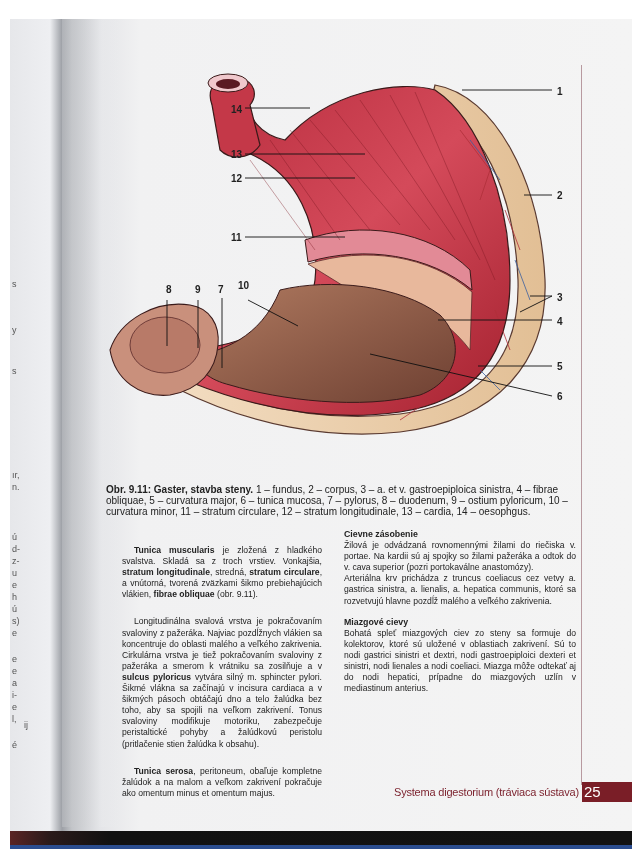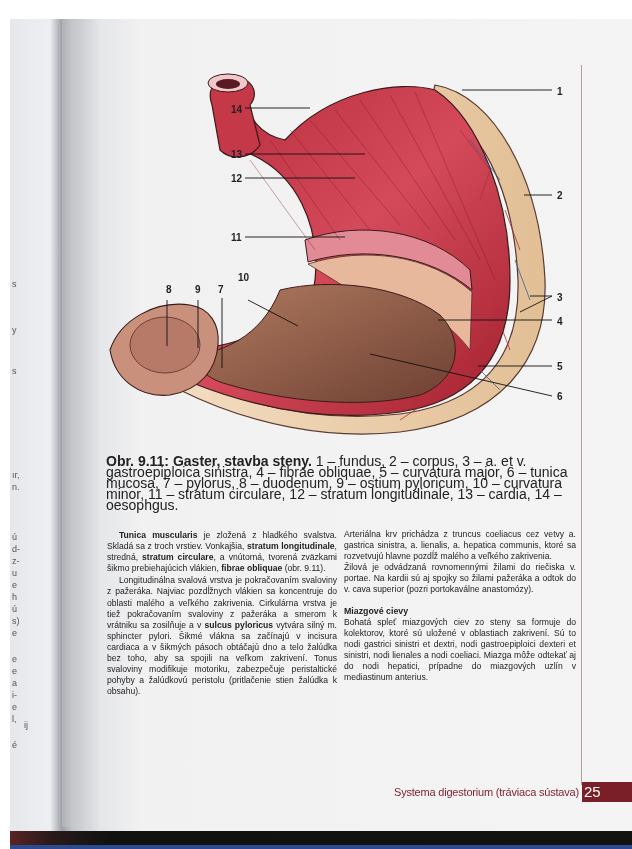--- a/index.html
+++ b/index.html
@@ -26,31 +26,31 @@
       background: #b89aa0;
     }
     
     .figure { position: absolute; left: 100px; top: 50px; width: 480px; height: 400px; }
     .figure svg { width: 480px; height: 400px; display: block; }
     .label {
       position: absolute; font-size: 10px; font-weight: bold; color: #222;
       font-family: "Liberation Sans", sans-serif;
     }
     .caption {
-      position: absolute; left: 106px; top: 456px; width: 470px;
-      font-size: 14px; line-height: 11px; color: #222;
+      position: absolute; left: 106px; top: 484px; width: 470px;
+      font-size: 10px; line-height: 11px; color: #222;
     }
     .caption b { font-weight: bold; }
     .col {
       position: absolute; top: 529px; width: 232px;
       font-size: 8.6px; line-height: 11.1px; color: #232323; text-align: justify;
     }
     .col-left { left: 106px; }
     .col-right { left: 344px; }
-    .para { margin: 1px; text-indent: 12px; }
+    .para { margin: 16px; text-indent: 12px; }
     .para b { font-weight: bold; }
     .heading { font-weight: bold; margin: 0; font-size: 8.8px; }
     .block { margin: 0; }
     .gap { height: 10px; }
     .footer-title {
       position: absolute; left: 394px; top: 786px;
       font-size: 11px; color: #7a1f2b;
       font-family: "Liberation Sans Narrow", "Liberation Sans", sans-serif;
       letter-spacing: -0.2px;
     }
@@ -185,40 +185,42 @@
 <div id="figLabels">
     <div class="label" style="left: 557px; top: 86px;">1</div>
     <div class="label" style="left: 557px; top: 190px;">2</div>
     <div class="label" style="left: 557px; top: 292px;">3</div>
     <div class="label" style="left: 557px; top: 316px;">4</div>
     <div class="label" style="left: 557px; top: 361px;">5</div>
     <div class="label" style="left: 557px; top: 391px;">6</div>
     <div class="label" style="left: 218px; top: 284px;">7</div>
     <div class="label" style="left: 166px; top: 284px;">8</div>
     <div class="label" style="left: 195px; top: 284px;">9</div>
-    <div class="label" style="left: 238px; top: 272px;">10</div>
+    <div class="label" style="left: 238px; top: 280px;">10</div>
     <div class="label" style="left: 231px; top: 232px;">11</div>
     <div class="label" style="left: 231px; top: 173px;">12</div>
     <div class="label" style="left: 231px; top: 149px;">13</div>
     <div class="label" style="left: 231px; top: 104px; text-align: center;">14</div>
   </div>
 
 <div class="caption">
   <b>Obr. 9.11: Gaster, stavba steny.</b><span> 1 – fundus, 2 – corpus, 3 – a. et v. gastroepiploica sinistra, 4 – fibrae obliquae, 5 – curvatura major, 6 – tunica mucosa, 7 – pylorus, 8 – duodenum, 9 – ostium pyloricum, 10 – curvatura minor, 11 – stratum circulare, 12 – stratum longitudinale, 13 – cardia, 14 – oesophgus.</span>
 </div>
 
 <div class="col col-left">
   <p class="para"><b>Tunica muscularis</b><span> je zložená z hladkého svalstva. Skladá sa z troch vrstiev. Vonkajšia, </span><b>stratum longitudinale</b><span>, stredná, </span><b>stratum circulare</b><span>, a vnútorná, tvorená zväzkami šikmo prebiehajúcich vlákien, </span><b>fibrae obliquae</b><span> (obr. 9.11).</span></p>
   <p class="para"><span>Longitudinálna svalová vrstva je pokračovaním svaloviny z pažeráka. Najviac pozdĺžnych vlákien sa koncentruje do oblasti malého a veľkého zakrivenia. Cirkulárna vrstva je tiež pokračovaním svaloviny z pažeráka a smerom k vrátniku sa zosilňuje a v </span><b>sulcus pyloricus</b><span> vytvára silný m. sphincter pylori. Šikmé vlákna sa začínajú v incisura cardiaca a v šikmých pásoch obtáčajú dno a telo žalúdka bez toho, aby sa spojili na veľkom zakrivení. Tonus svaloviny modifikuje motoriku, zabezpečuje peristaltické pohyby a žalúdkovú peristolu (pritlačenie stien žalúdka k obsahu).</span></p>
+  <p class="para"><b>Tunica serosa</b><span>, peritoneum, obaľuje kompletne žalúdok a na malom a veľkom zakrivení pokračuje ako omentum minus et omentum majus.</span></p>
 </div>
 
 <div class="col col-right">
   <div>
+    <p class="heading">Cievne zásobenie</p>
+    <p class="block">Žilová je odvádzaná rovnomennými žilami do riečiska v. portae. Na kardii sú aj spojky so žilami pažeráka a odtok do v. cava superior (pozri portokaválne anastomózy).</p>
     <p class="block">Arteriálna krv prichádza z truncus coeliacus cez vetvy a. gastrica sinistra, a. lienalis, a. hepatica communis, ktoré sa rozvetvujú hlavne pozdĺž malého a veľkého zakrivenia.</p>
-    <p class="block">Žilová je odvádzaná rovnomennými žilami do riečiska v. portae. Na kardii sú aj spojky so žilami pažeráka a odtok do v. cava superior (pozri portokaválne anastomózy).</p>
   </div>
   <div class="gap"></div>
   <div>
     <p class="heading">Miazgové cievy</p>
     <p class="block">Bohatá spleť miazgových ciev zo steny sa formuje do kolektorov, ktoré sú uložené v oblastiach zakrivení. Sú to nodi gastrici sinistri et dextri, nodi gastroepiploici dexteri et sinistri, nodi lienales a nodi coeliaci. Miazga môže odtekať aj do nodi hepatici, prípadne do miazgových uzlín v mediastinum anterius.</p>
   </div>
   <div class="gap"></div>
   <div>
   </div>
 </div>

